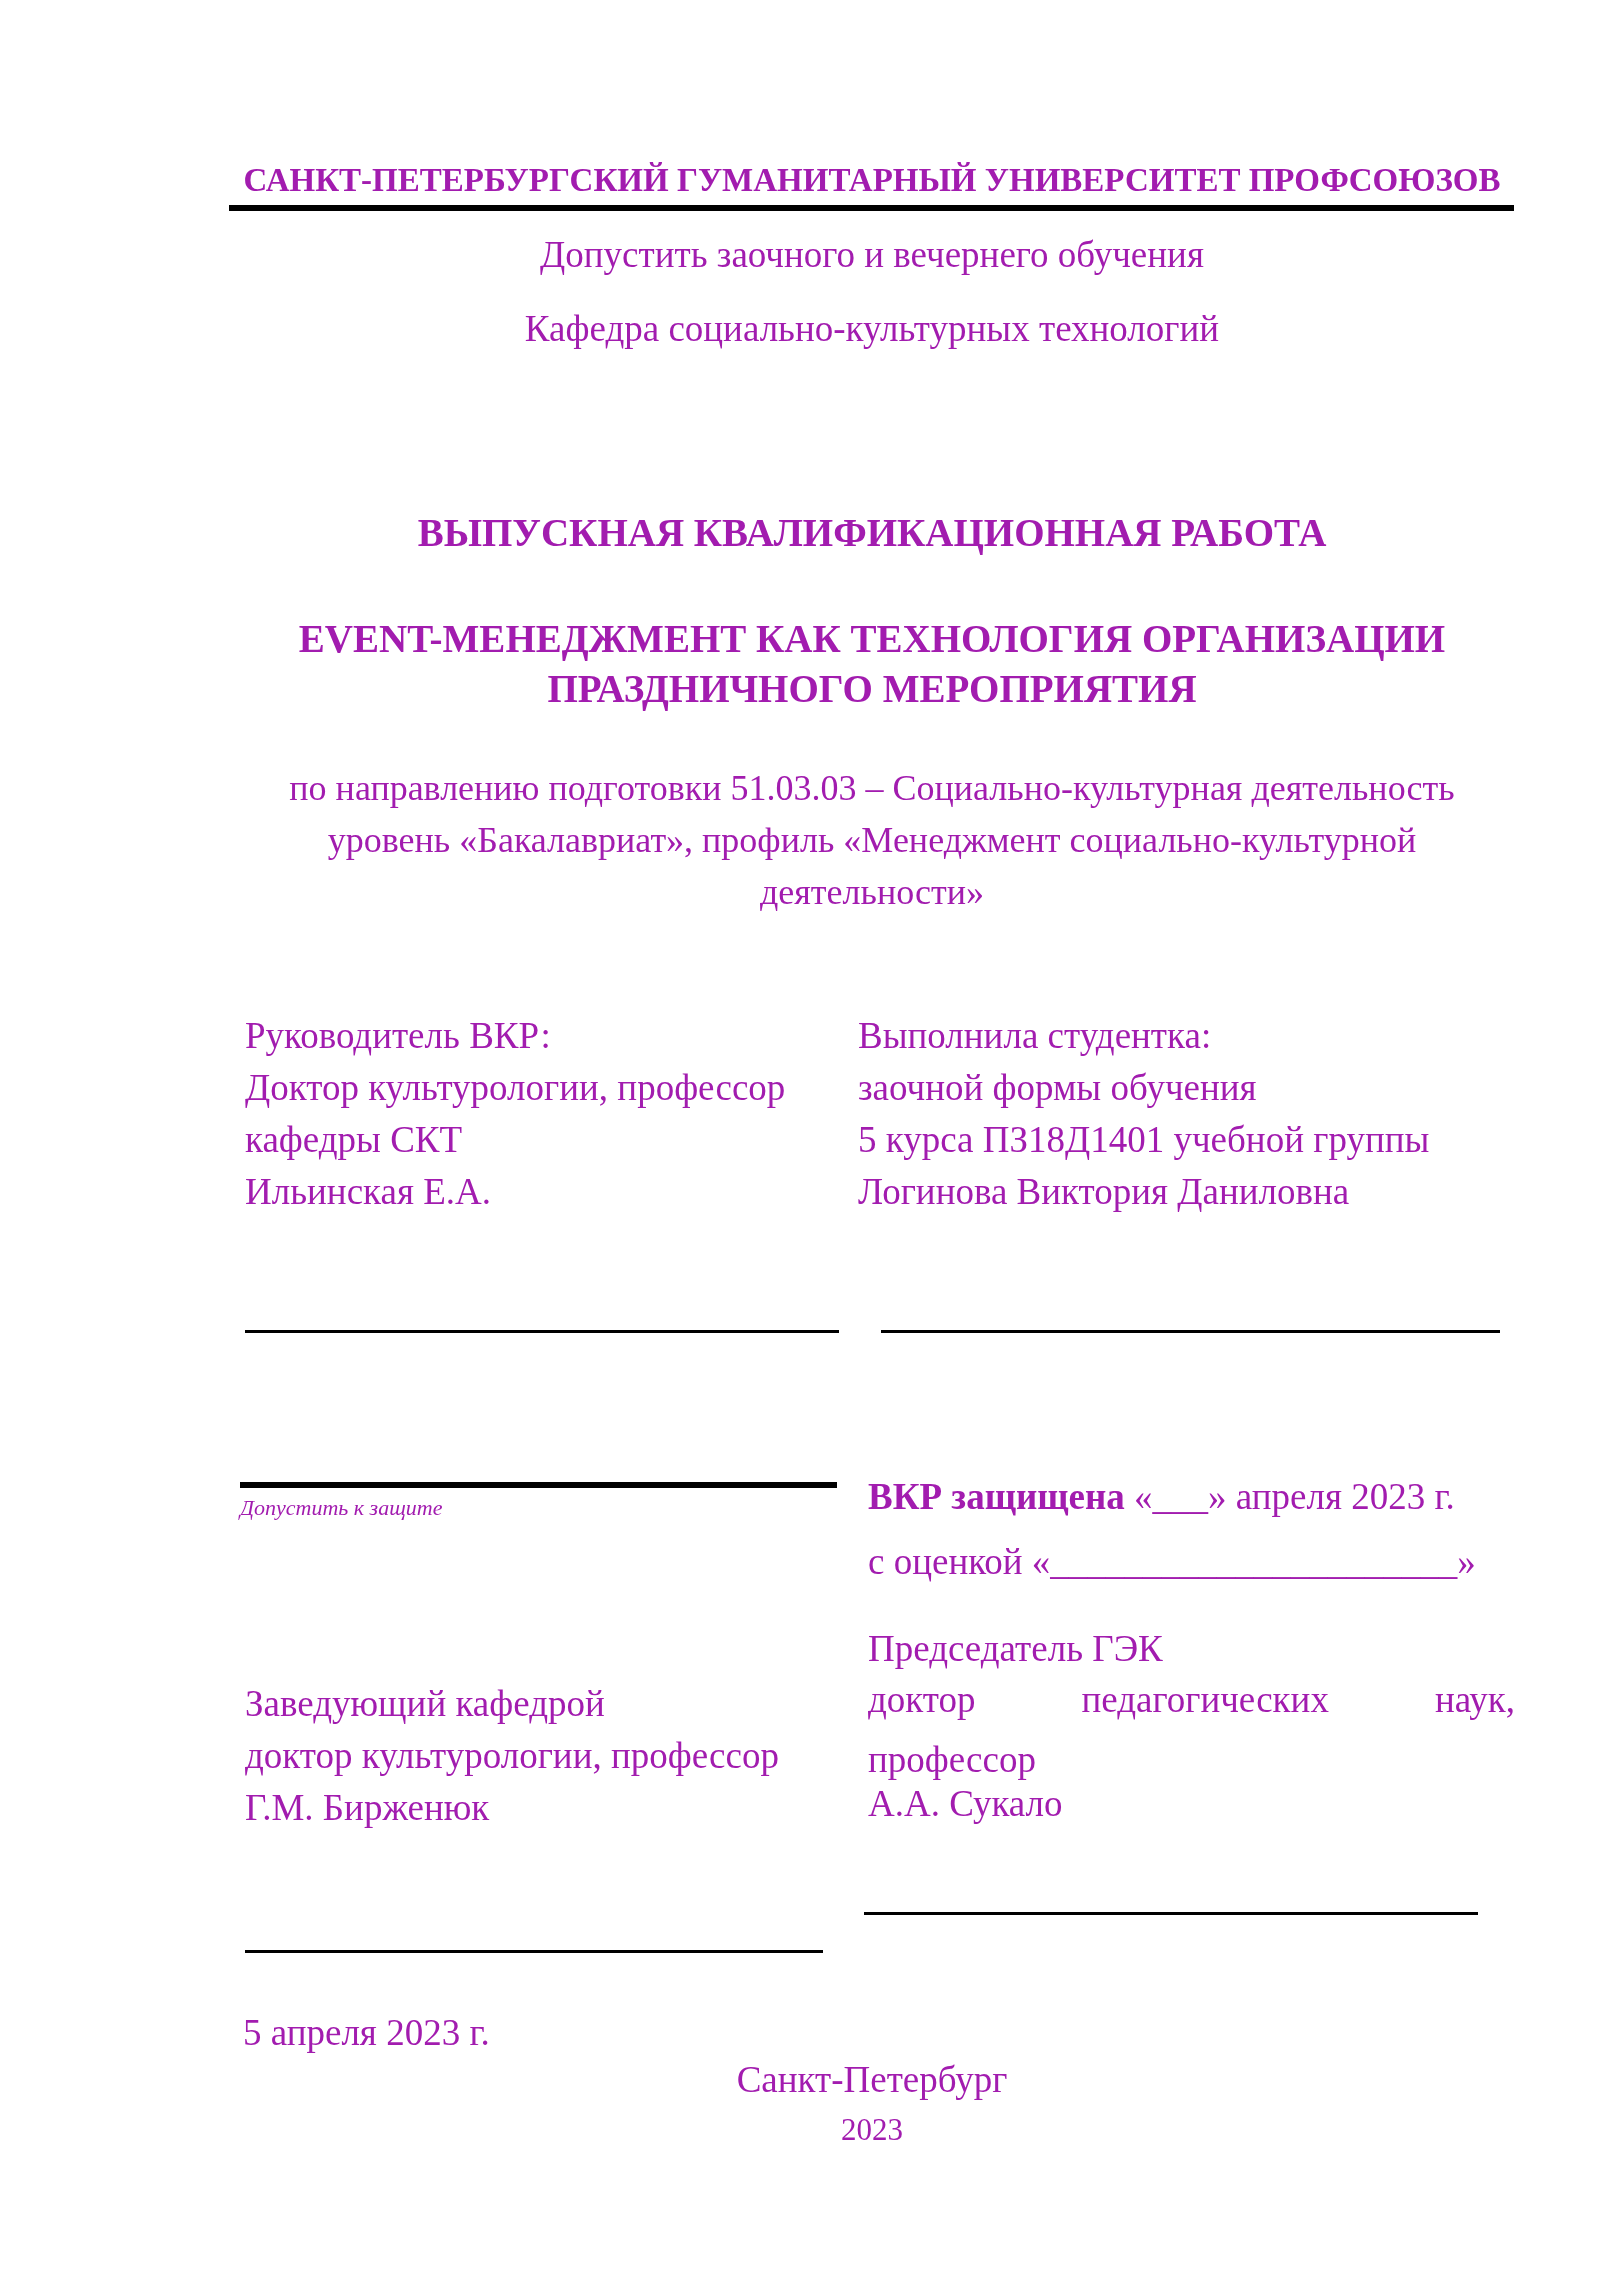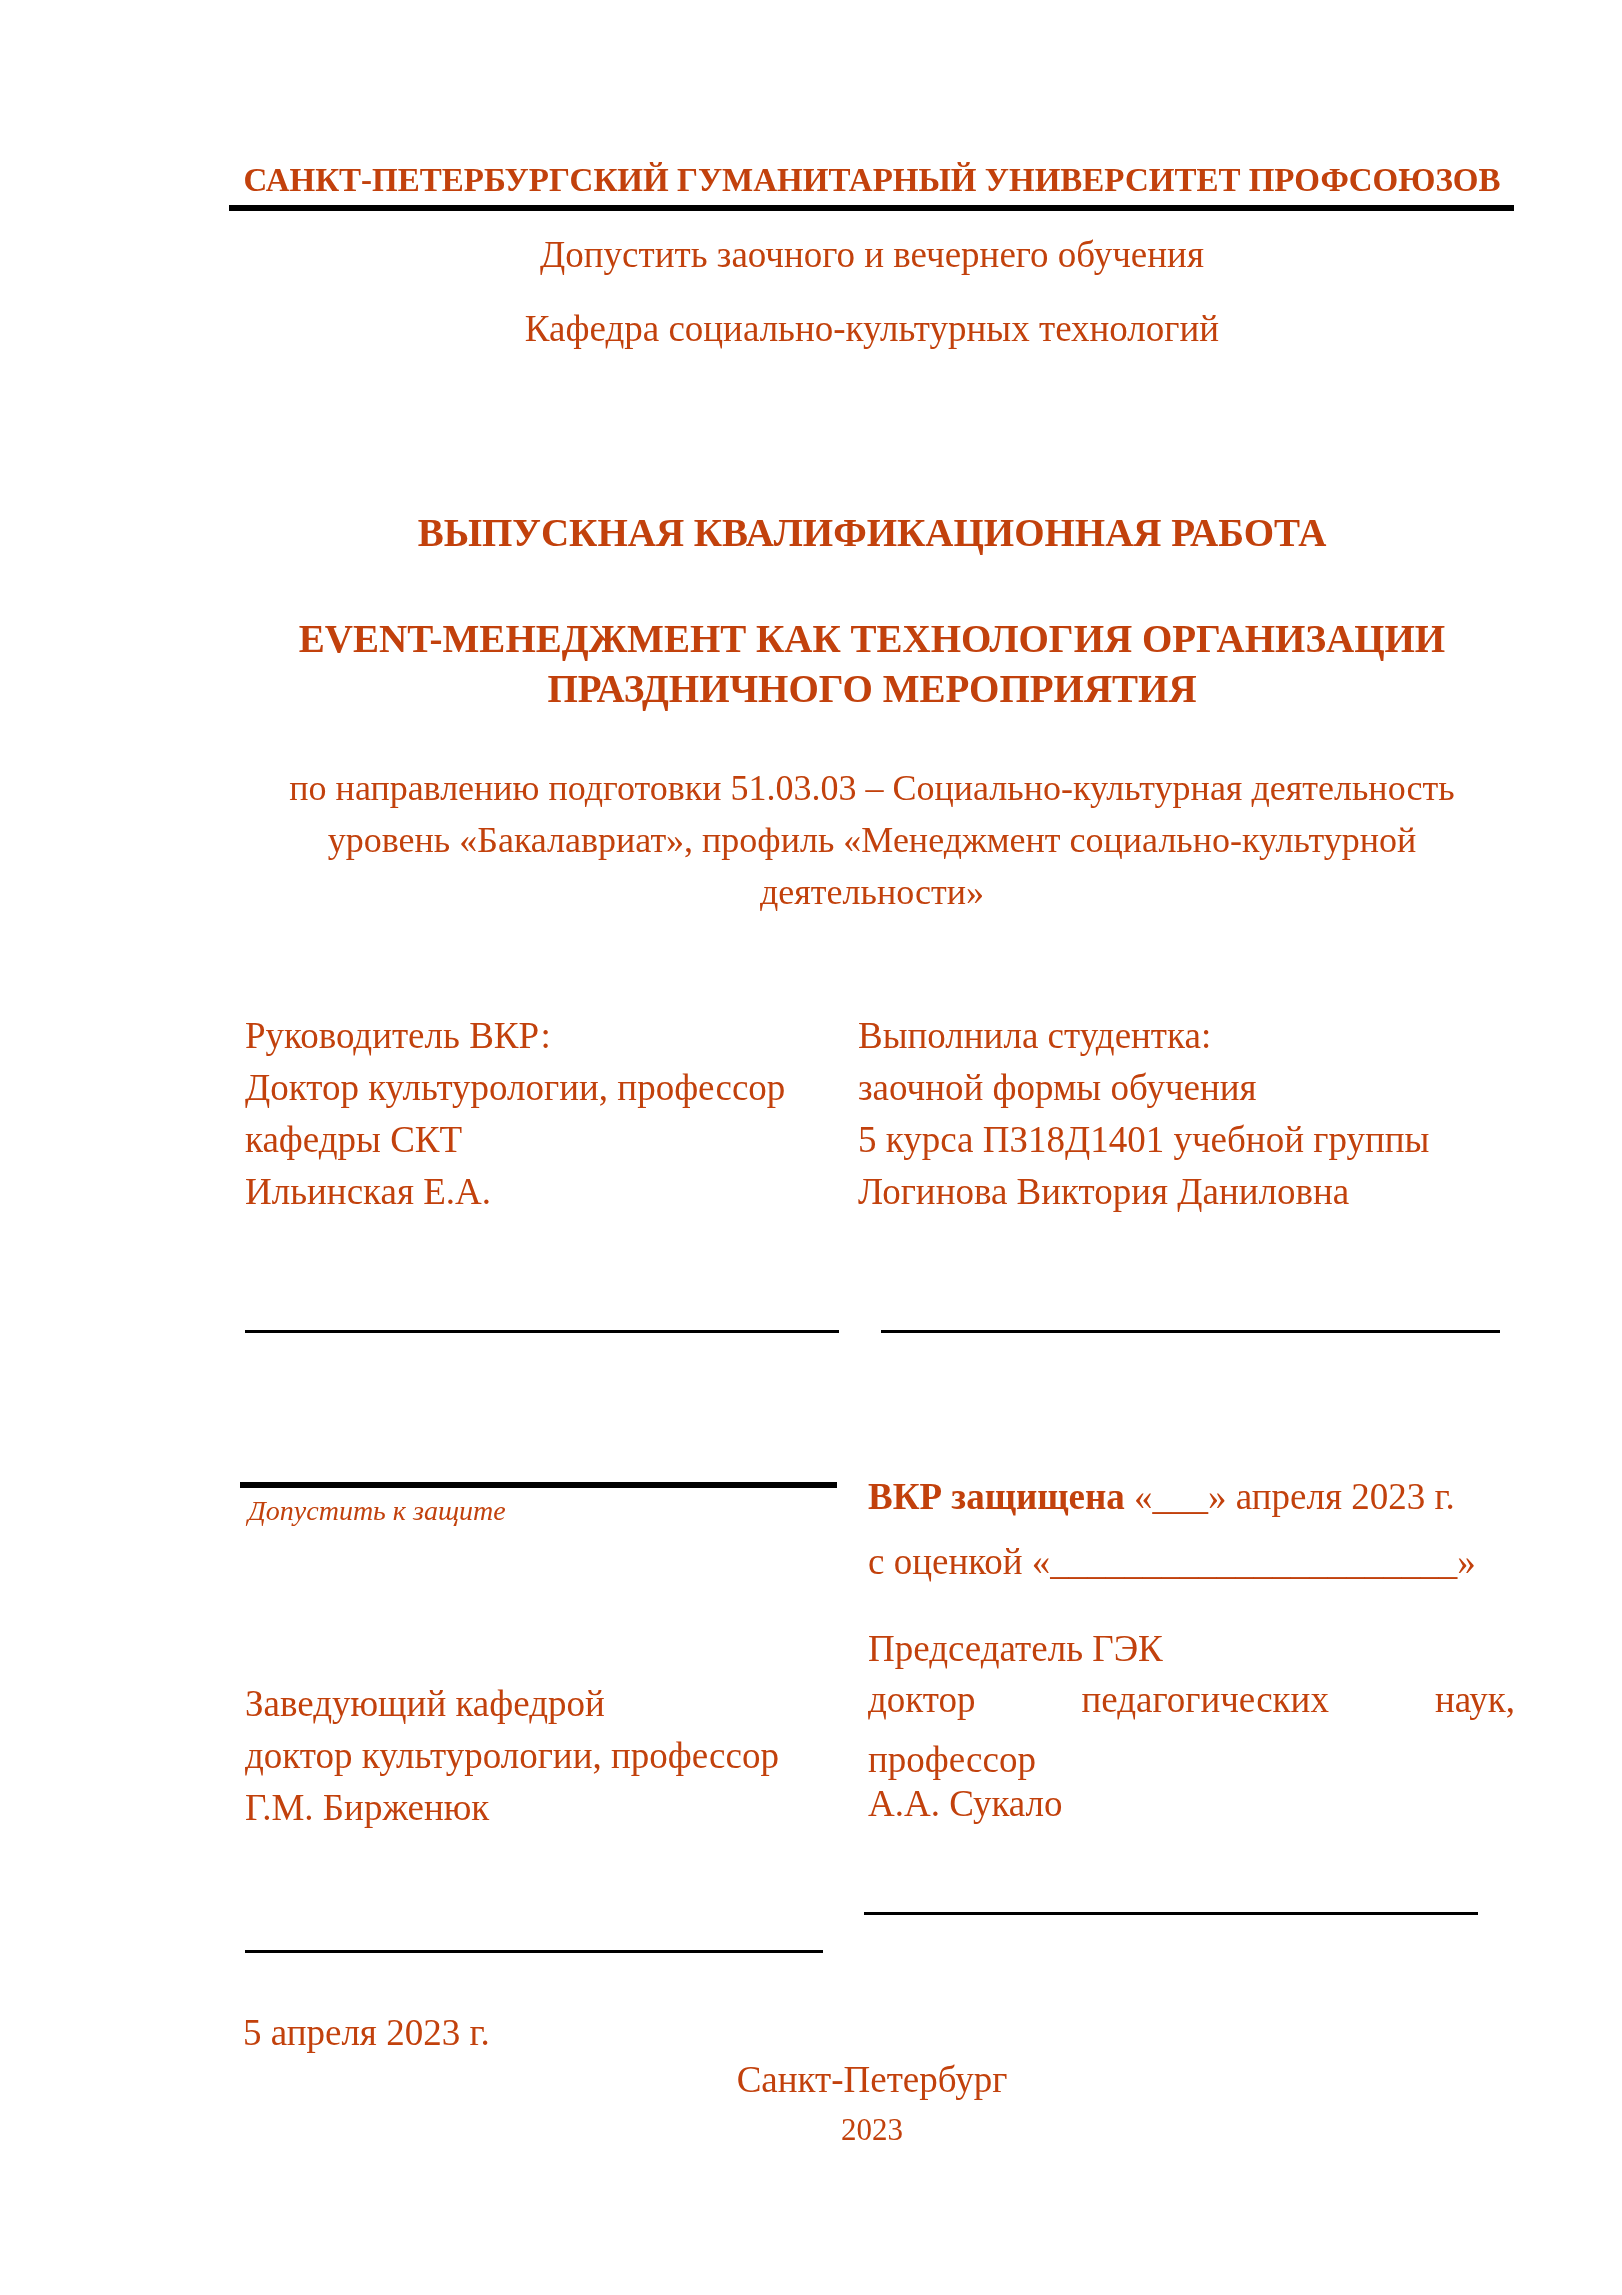--- a/index.html
+++ b/index.html
@@ -5,21 +5,21 @@
   html, body {
     margin: 0;
     padding: 0;
     background: #ffffff;
   }
   .page {
     position: relative;
     width: 1623px;
     height: 2295px;
     background: #ffffff;
-    color: #c2410c;
+    color: #a21caf;
     font-family: "Liberation Serif", "DejaVu Serif", serif;
     overflow: hidden;
   }
   .abs { position: absolute; white-space: nowrap; }
   .content-center {
     left: 232px;
     width: 1280px;
     text-align: center;
   }
   .org-name {
@@ -66,23 +66,23 @@
   .vkr-defended { left: 868px; top: 1446px; font-size: 37px; margin-top: 29px; }
   .vkr-defended b { font-weight: bold; }
   .admit-rule {
     top: 1482px;
     left: 240px;
     width: 597px;
     height: 5.5px;
     background: #000000;
   }
   .admit-text {
-    left: 248px;
+    left: 240px;
     top: 1495px;
-    font-size: 28px;
+    font-size: 22px;
     font-style: italic;
   }
   .grade-line { left: 868px; top: 1540px; font-size: 37px; }
   .chairman-label { left: 868px; top: 1627px; font-size: 37px; }
   .head-block { left: 245px; top: 1678px; }
   .chairman-degree-row {
     left: 868px;
     top: 1678px;
     width: 647px;
     display: flex;

